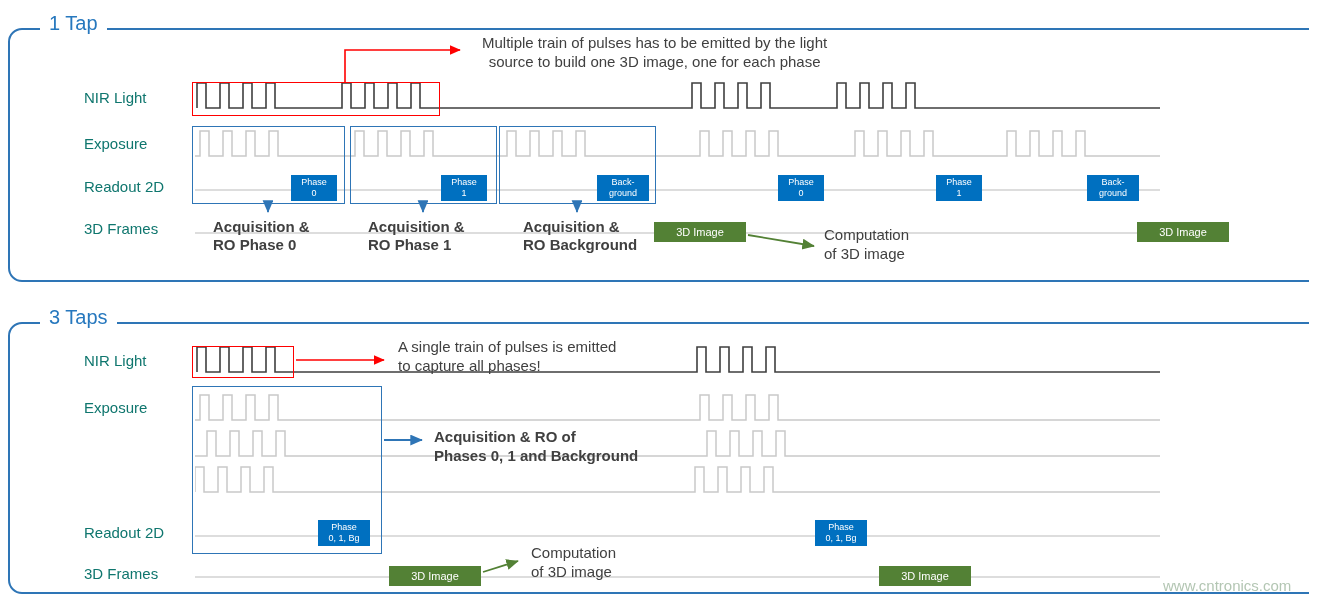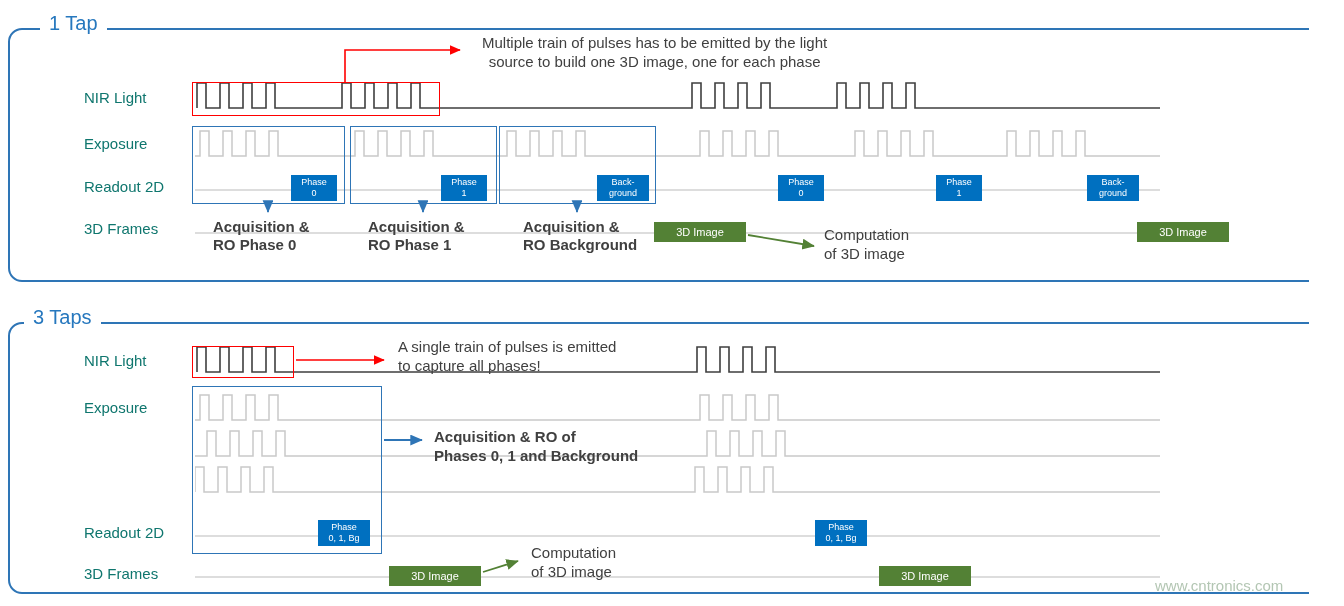--- a/index.html
+++ b/index.html
@@ -23,21 +23,21 @@
   .badge-green { position:absolute; background:#538135; color:#ffffff; font-size:11px;
                  display:flex; align-items:center; justify-content:center;
                  width:92px; height:20px; z-index:4; }
 
   .note { position:absolute; color:#404040; font-size:15px; line-height:1.25; z-index:4; }
   .note .line { display:block; }
 
   .acq-label { position:absolute; color:#404040; font-size:15px; line-height:1.2; z-index:4;font-weight:bold; }
   .acq-label .line { display:block; }
 
-  .watermark { position:absolute; color:#b3c6b3; font-size:15px; z-index:5; }
+  .watermark { position:absolute; color:#b3c6b3; font-size:15px; z-index:5;margin-left:8px; }
 
   #arrows { position:absolute; left:0; top:0; z-index:5; pointer-events:none; }
   .ar { stroke:#FF0000; stroke-width:1.6; fill:none; }
   .ab { stroke:#2E75B6; stroke-width:1.8; fill:none; }
   .ag { stroke:#538135; stroke-width:1.8; fill:none; }
   .wdark  { stroke:#3F3F3F; stroke-width:1.6; fill:none; }
   .wlight { stroke:#C9C9C9; stroke-width:1.5; fill:none; }
 </style>
 </head>
 <body>
@@ -113,21 +113,21 @@
   <div class="note" style="left:482px; top:34px;text-align:center;">
     <span class="line">Multiple train of pulses has to be emitted by the light</span>
     <span class="line">source to build one 3D image, one for each phase</span>
   </div>
   <div class="note" style="left:824px; top:226px;">
     <span class="line">Computation</span>
     <span class="line">of 3D image</span>
   </div>
 
   <div class="panel" style="left:8px; top:322px; width:1322px; height:272px;"></div>
-  <div class="panel-title" style="left:24px; top:304px;">3 Taps</div>
+  <div class="panel-title" style="left:40px; top:304px;">3 Taps</div>
 
   <div class="row-label" style="left:84px; top:352px;">NIR Light</div>
   <div class="row-label" style="left:84px; top:399px;">Exposure</div>
   <div class="row-label" style="left:84px; top:524px;">Readout 2D</div>
   <div class="row-label" style="left:84px; top:565px;">3D Frames</div>
 
   <svg class="wave" style="left:195px; top:342px;" width="965" height="34" viewBox="0 0 965 34">
     <path class="wdark" d="M2,30 V5 H11 V30 H25 V5 H34 V30 H48 V5 H57 V30 H71 V5 H80 V30 H502 V5 H511 V30 H525 V5 H534 V30 H548 V5 H557 V30 H571 V5 H580 V30 H965"></path>
   </svg>
 

